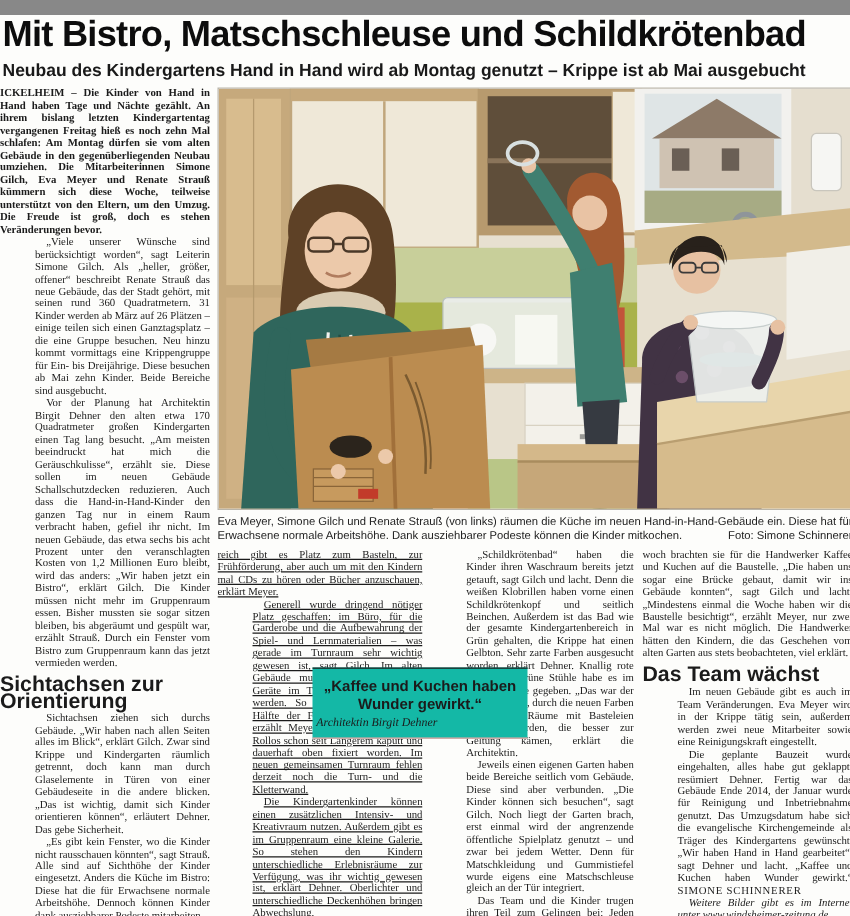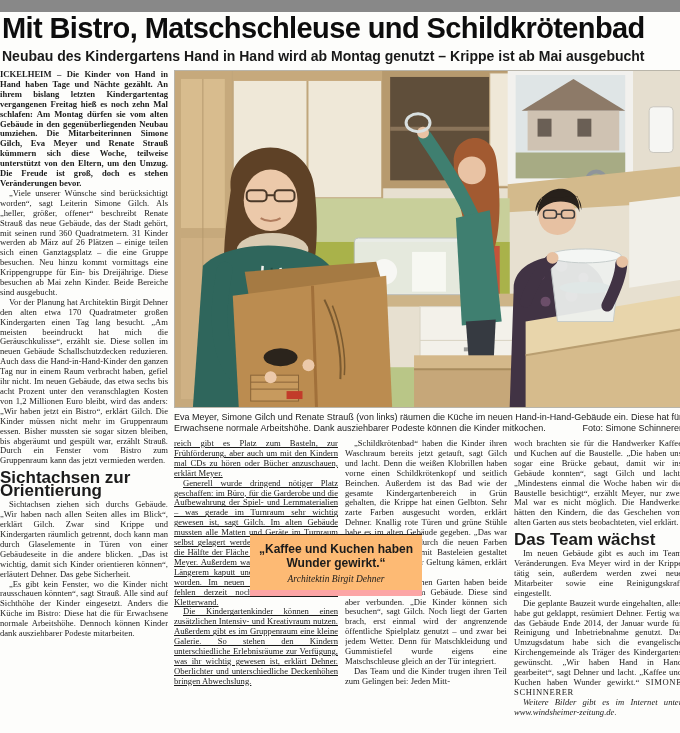--- a/index.html
+++ b/index.html
@@ -23,21 +23,21 @@
   }
   
   .bodygrid { position:absolute; top:58px; left:0; width:576px; height:675px; display:flex; gap:6px; }
   .col1 { width:168px; flex:none; overflow:hidden; }
   .rightarea { width:508px; flex:none; display:flex; flex-direction:column; }
   p {
     margin:0; text-align:justify;
     font-size:8.6px; line-height:9.9px;
     hyphens:auto; -webkit-hyphens:auto;
   }
-  .indent { text-indent:9px; }
+  .indent { text-indent:9px;padding-left:28px; }
   .lead { font-weight:700; }
   .colsubhead {
     font-family:"Liberation Sans", sans-serif; font-weight:700;
     font-size:17px; line-height:13px; margin:5px 0 3px; text-align:left;
   }
   
   .photowrap { width:508px; height:338px; border:1px solid #b9b5aa; box-sizing:border-box; }
   .photowrap svg { display:block; width:100%; height:100%; }
   figure { margin:0; }
   .caption {
@@ -47,31 +47,31 @@
   }
   .caption .cap-text { display:block; padding-right:0; }
   .caption .credit { position:absolute; right:0; bottom:0; background:#fdfdfb; padding-left:10px; }
   
   .bottom { position:relative; flex:1; display:flex; gap:7px; overflow:hidden; }
   .bcolA { width:164px; flex:none; overflow:hidden;text-decoration:underline; }
   .bcolB { width:162px; flex:none; overflow:hidden; }
   .bcolC { width:168px; flex:none; overflow:hidden; }
   .pullquote {
     position:absolute; left:76px; top:95px; width:172px; z-index:2;
-    background:#fdba74; box-sizing:border-box;
-    border-top:1px solid #1b1b1b; border-bottom:6px solid #fca5a5;
+    background:#14b8a6; box-sizing:border-box;
+    border-top:1px solid #1b1b1b; border-bottom:1px solid #fca5a5;
     padding:7px 3px 5px; text-align:center;
   }
   .pq-text {
     font-family:"Liberation Sans", sans-serif; font-weight:700;
     font-size:12px; line-height:14px; text-align:center; text-indent:0;
   }
   .pq-attr {
     font-style:italic; font-size:9.5px; line-height:11px;
-    margin-top:4px; text-align:center; text-indent:0;
+    margin-top:4px; text-indent:0;
   }
   .byline { letter-spacing:0.6px; }
   .note { font-style:italic; }
 </style>
 </head>
 <body>
 
 <div class="page">
 
   <div class="head">

